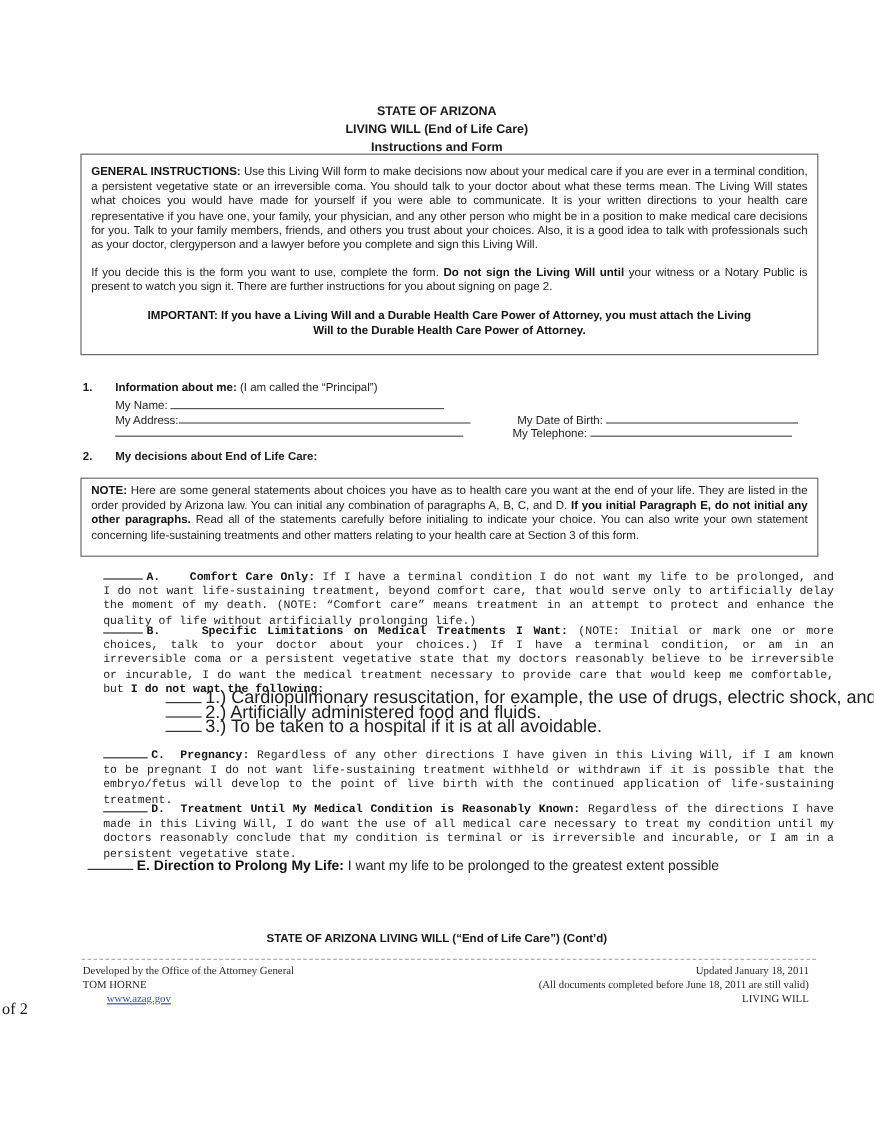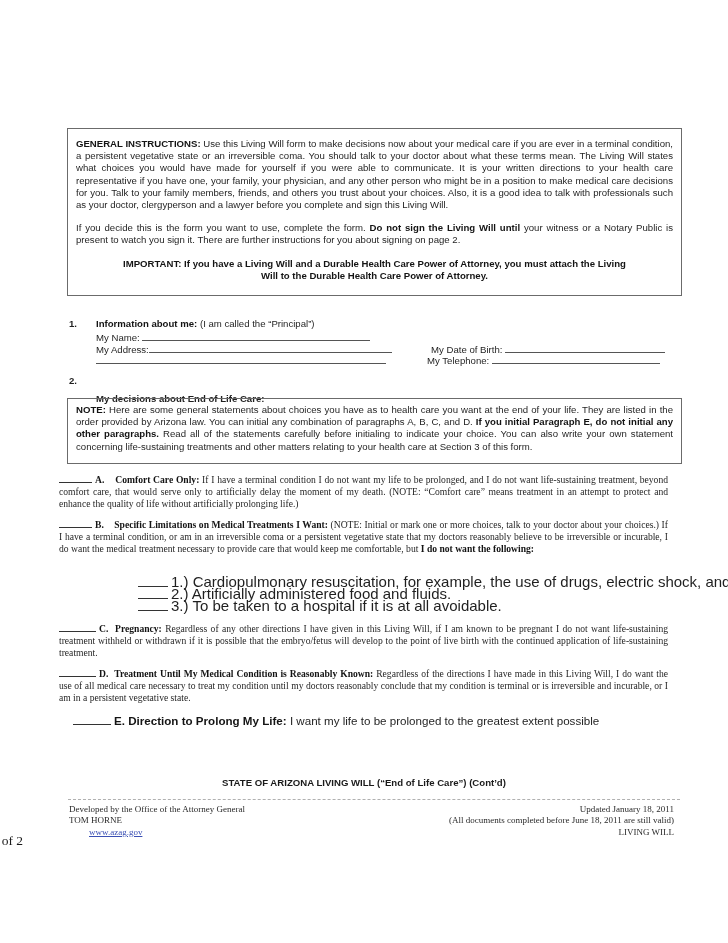--- a/index.html
+++ b/index.html
@@ -4,46 +4,51 @@
   <style>
     html, body { margin: 0; padding: 0; background: #ffffff; }
     body { width: 728px; height: 943px; position: relative; overflow: hidden; color: #1a1a1a; }
     .page { position: absolute; left: 0; top: 0; width: 728px; height: 943px; background: #fff; }
     .abs { position: absolute; }
     .title-block { left: 0; width: 728px; top: 86px; text-align: center; font-family: "Liberation Sans", sans-serif; font-weight: bold; font-size: 10.4px; line-height: 15px; color: #1a1a1a; }
     .box { border: 1px solid #6b6b6b; box-sizing: border-box; font-family: "Liberation Sans", sans-serif; font-size: 9.6px; line-height: 12.2px; text-align: justify; color: #1f1f1f; }
     .box p { margin: 0; }
     .box1 { left: 67px; top: 128px; width: 615px; height: 168px; padding: 9px 8px 0 8px; }
     .box2 { left: 67px; top: 398px; width: 615px; height: 66px; padding: 5px 8px 0 8px; }
-    b, .b { font-weight: bold; color: #141414; margin-top: 18px; }
+    b, .b { font-weight: bold; color: #141414; }
     .p-gap { margin-top: 11px !important; }
     .center { text-align: center; }
     .sec { font-family: "Liberation Sans", sans-serif; font-size: 9.6px; line-height: 12px; color: #1f1f1f; }
     .num { left: 69px; font-weight: bold; }
     .field-row { white-space: nowrap; }
     .blank { display: inline-block; border-bottom: 1px solid #555; height: 10px; vertical-align: baseline; }
-    .para { left: 59px; width: 609px; font-family: Liberation Serif, serif; font-size: 9.6px; line-height: 12.2px; text-align: justify; color: #1f1f1f; }
+    .para { left: 86px; width: 609px; font-family: Liberation Mono, monospace; font-size: 9.6px; line-height: 12.2px; text-align: justify; color: #1f1f1f; }
     .para p { margin: 0; }
     .sub-list { left: 138px; font-family: "Liberation Sans", sans-serif; font-size: 15px; line-height: 12px; color: #1f1f1f; }
     .sub-item { white-space: nowrap; }
     .init { display: inline-block; border-bottom: 1px solid #333; width: 30px; height: 9px; margin-right: 3px; }
     .para-e { left: 73px; top: 713px; font-family: "Liberation Sans", sans-serif; font-size: 11.6px; color: #1f1f1f; white-space: nowrap; }
     .cont-title { left: 0; width: 728px; top: 777px; text-align: center; font-family: "Liberation Sans", sans-serif; font-weight: bold; font-size: 9.6px; color: #1a1a1a; }
     .divider { left: 68px; top: 799px; width: 612px; border-top: 1px dashed #b0b0b0; height: 0; }
     .footer-left { left: 69px; top: 804px; font-family: "Liberation Serif", serif; font-size: 9px; line-height: 11.3px; color: #2a2a2a; }
     .footer-right { right: 54px; top: 804px; text-align: right; font-family: "Liberation Serif", serif; font-size: 9px; line-height: 11.3px; color: #2a2a2a; }
     .footer-link { color: #3a4fb4; text-decoration: underline; cursor: pointer; }
     .page-num { left: 0; width: 728px; top: 833px; text-align: left; font-family: "Liberation Serif", serif; font-size: 13.5px; color: #1a1a1a; }
     .page-num span { margin-left: -38px; }
   </style>
 </head>
 <body>
 
 <div class="page">
 
+  <div class="abs title-block">
+    <div>STATE OF ARIZONA</div>
+    <div>LIVING WILL (End of Life Care)</div>
+    <div>Instructions and Form</div>
+  </div>
 
   <div class="abs box box1">
     <p><b>GENERAL INSTRUCTIONS:</b><span> Use this Living Will form to make decisions now about your medical care if you are ever in a terminal condition, a persistent vegetative state or an irreversible coma. You should talk to your doctor about what these terms mean. The Living Will states what choices you would have made for yourself if you were able to communicate. It is your written directions to your health care representative if you have one, your family, your physician, and any other person who might be in a position to make medical care decisions for you. Talk to your family members, friends, and others you trust about your choices. Also, it is a good idea to talk with professionals such as your doctor, clergyperson and a lawyer before you complete and sign this Living Will.</span></p>
     <p class="p-gap"><span>If you decide this is the form you want to use, complete the form. </span><b>Do not sign the Living Will until</b><span> your witness or a Notary Public is present to watch you sign it. There are further instructions for you about signing on page 2.</span></p>
     <p class="p-gap center b" style="padding: 0 40px;">IMPORTANT: If you have a Living Will and a Durable Health Care Power of Attorney, you must attach the Living Will to the Durable Health Care Power of Attorney.</p>
   </div>
 
   <div class="abs sec num" style="top: 318px;">1.</div>
   <div class="abs sec" style="left: 96px; top: 318px;">
     <b>Information about me:</b><span> (I am called the “Principal”)</span>

